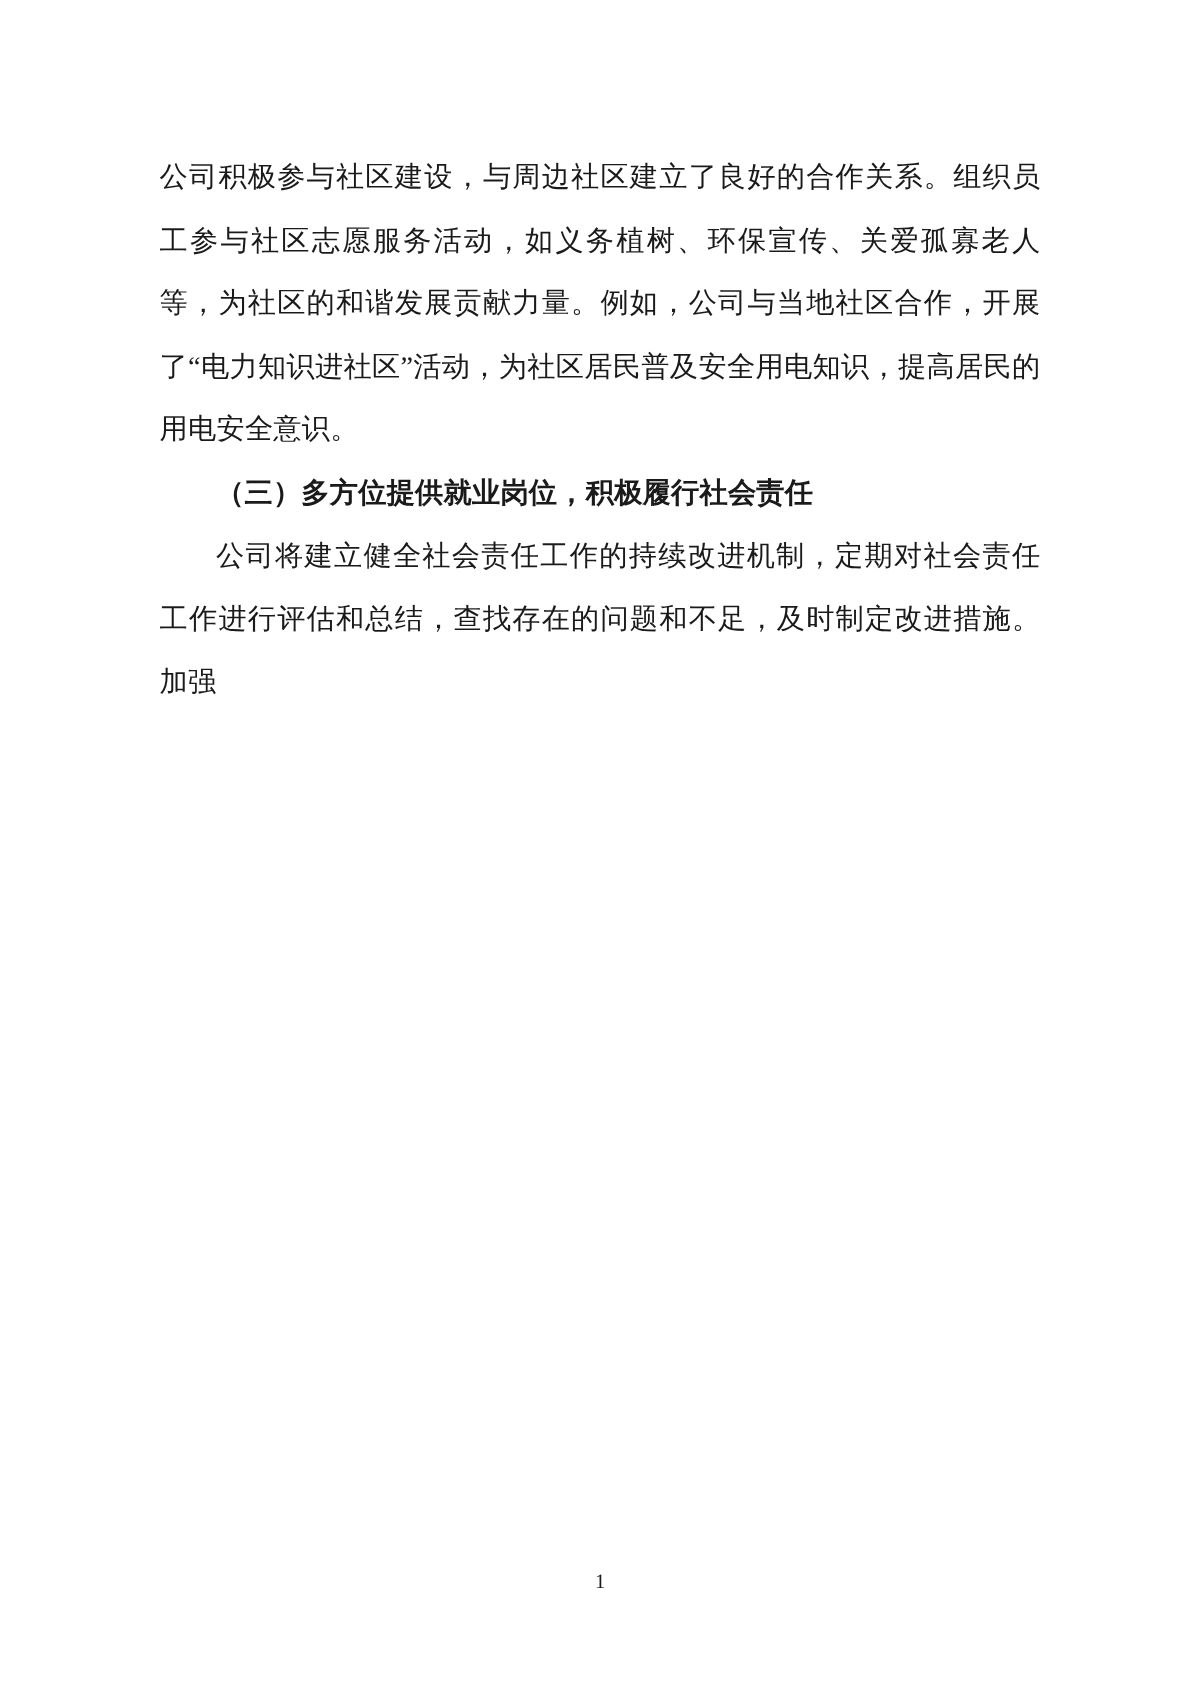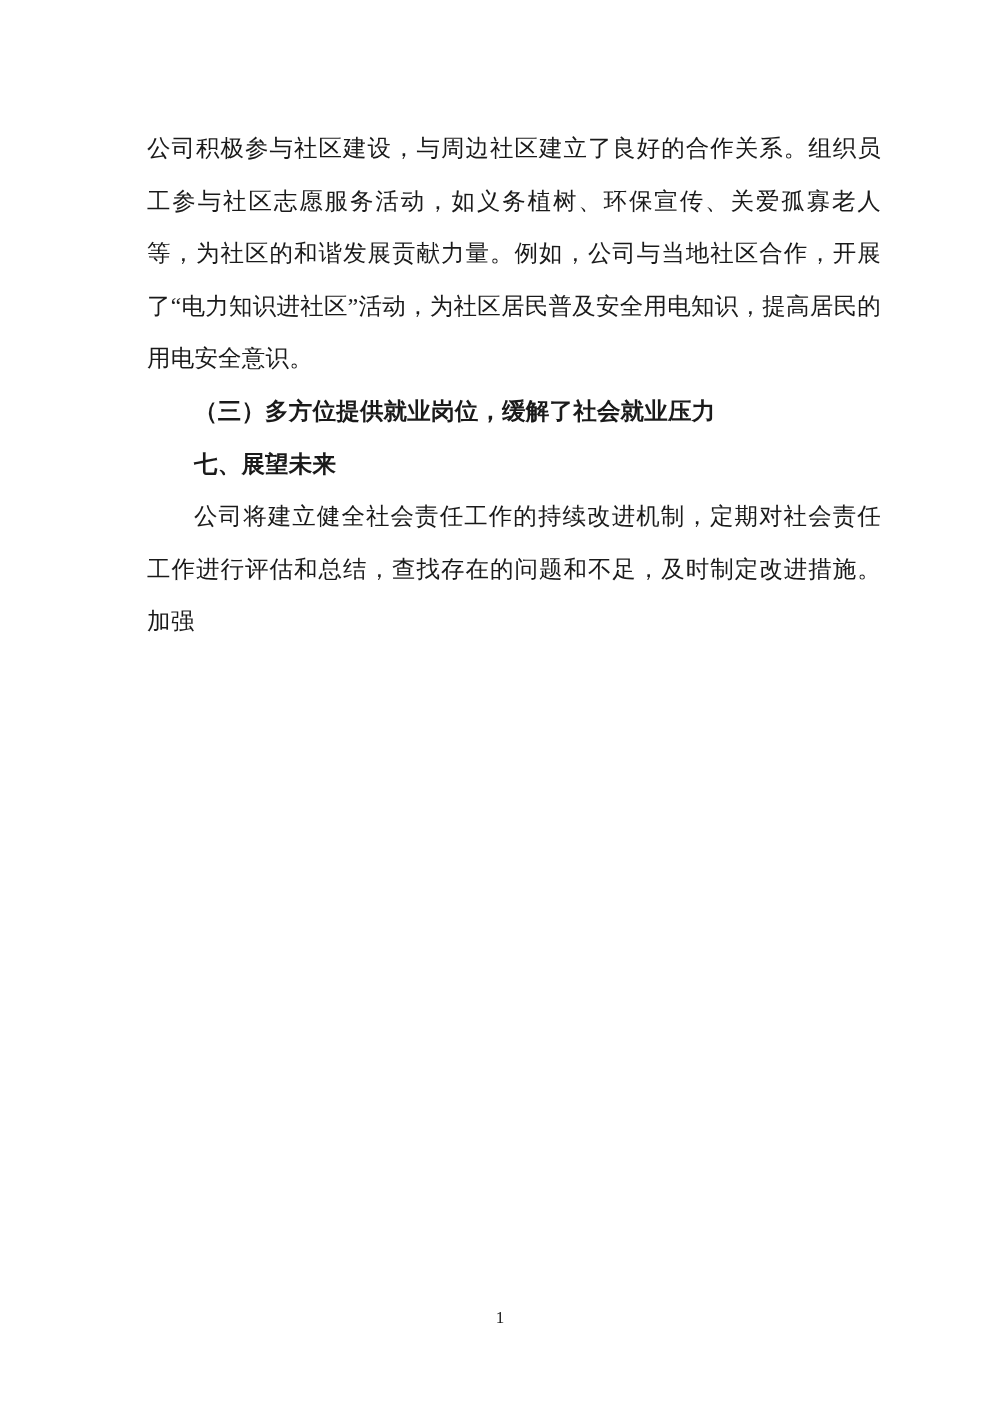--- a/index.html
+++ b/index.html
@@ -11,21 +11,21 @@
     position: relative;
     width: 1000px;
     height: 1415px;
     background: #ffffff;
     overflow: hidden;
     font-family: "Liberation Serif", "DejaVu Serif", serif;
     color: #1a1a1a;
   }
   .content {
     position: absolute;
-    left: 147px;
+    left: 133px;
     width: 734px;
     top: 122px;
   }
   .content p,
   .content h3 {
     margin: 0;
     padding: 0;
     font-size: 23.5px;
     line-height: 52.6px;
     font-weight: normal;
@@ -52,18 +52,17 @@
     line-height: 24px;
     color: #1a1a1a;
   }
 </style>
 </head>
 <body>
 
 <div class="page">
   <div class="content">
     <p class="body-paragraph">公司积极参与社区建设，与周边社区建立了良好的合作关系。组织员工参与社区志愿服务活动，如义务植树、环保宣传、关爱孤寡老人等，为社区的和谐发展贡献力量。例如，公司与当地社区合作，开展了“电力知识进社区”活动，为社区居民普及安全用电知识，提高居民的用电安全意识。</p>
-    <h3 class="heading">（三）多方位提供就业岗位，缓解了社会就业压力</h3>
-    <h3 class="heading">七、展望未来</h3>
+    <h3 class="heading">（三）多方位提供就业岗位，积极履行社会责任</h3>
     <p class="body-paragraph indent">公司将建立健全社会责任工作的持续改进机制，定期对社会责任工作进行评估和总结，查找存在的问题和不足，及时制定改进措施。加强</p>
   </div>
   <div class="page-number">1</div>
 </div>
 
 </body></html>

